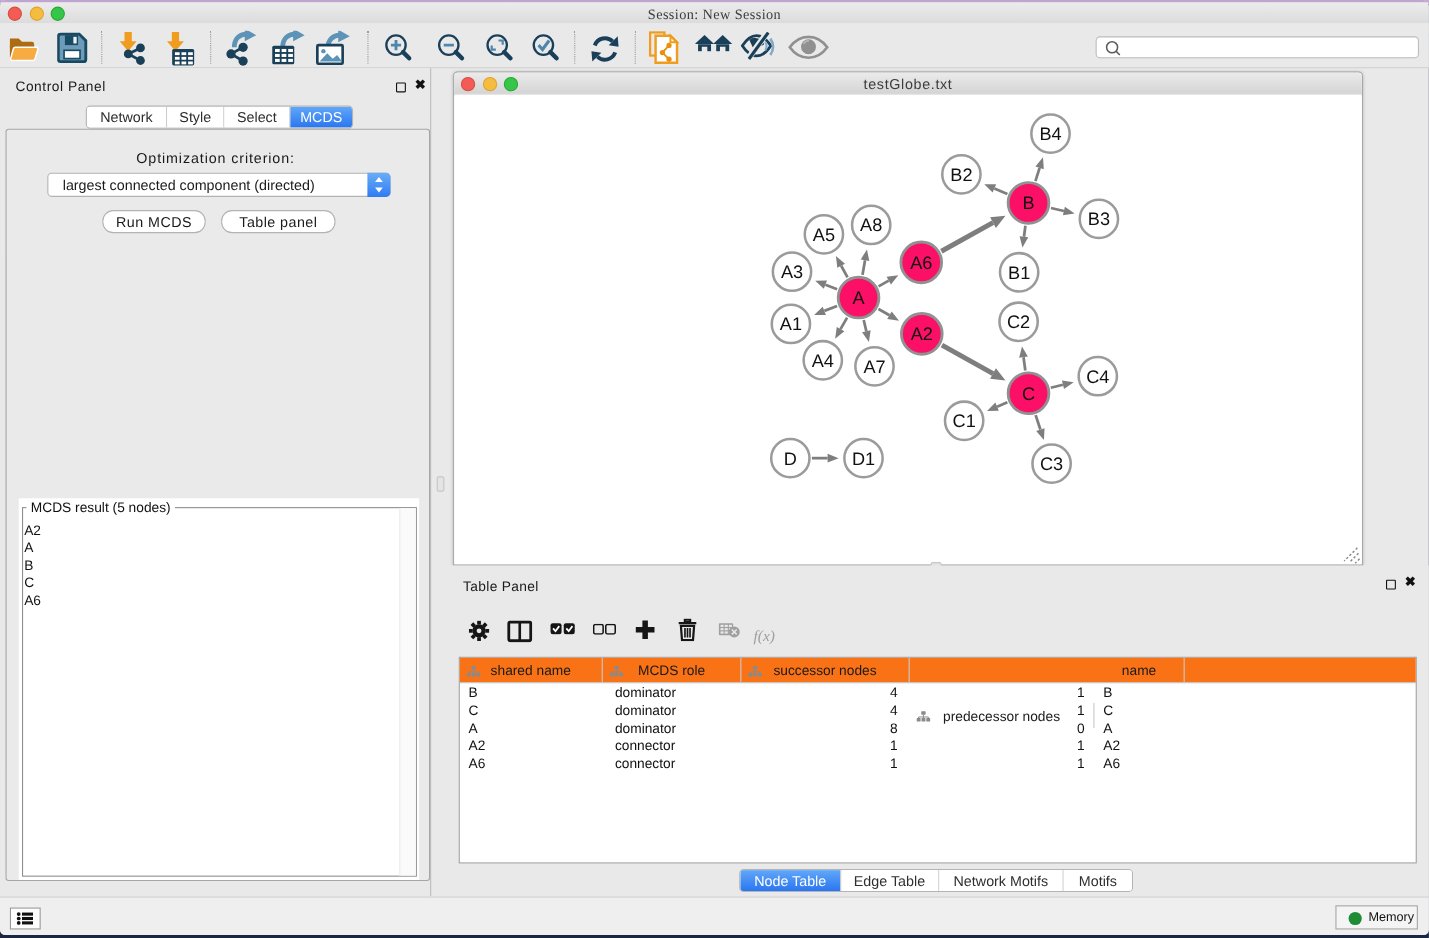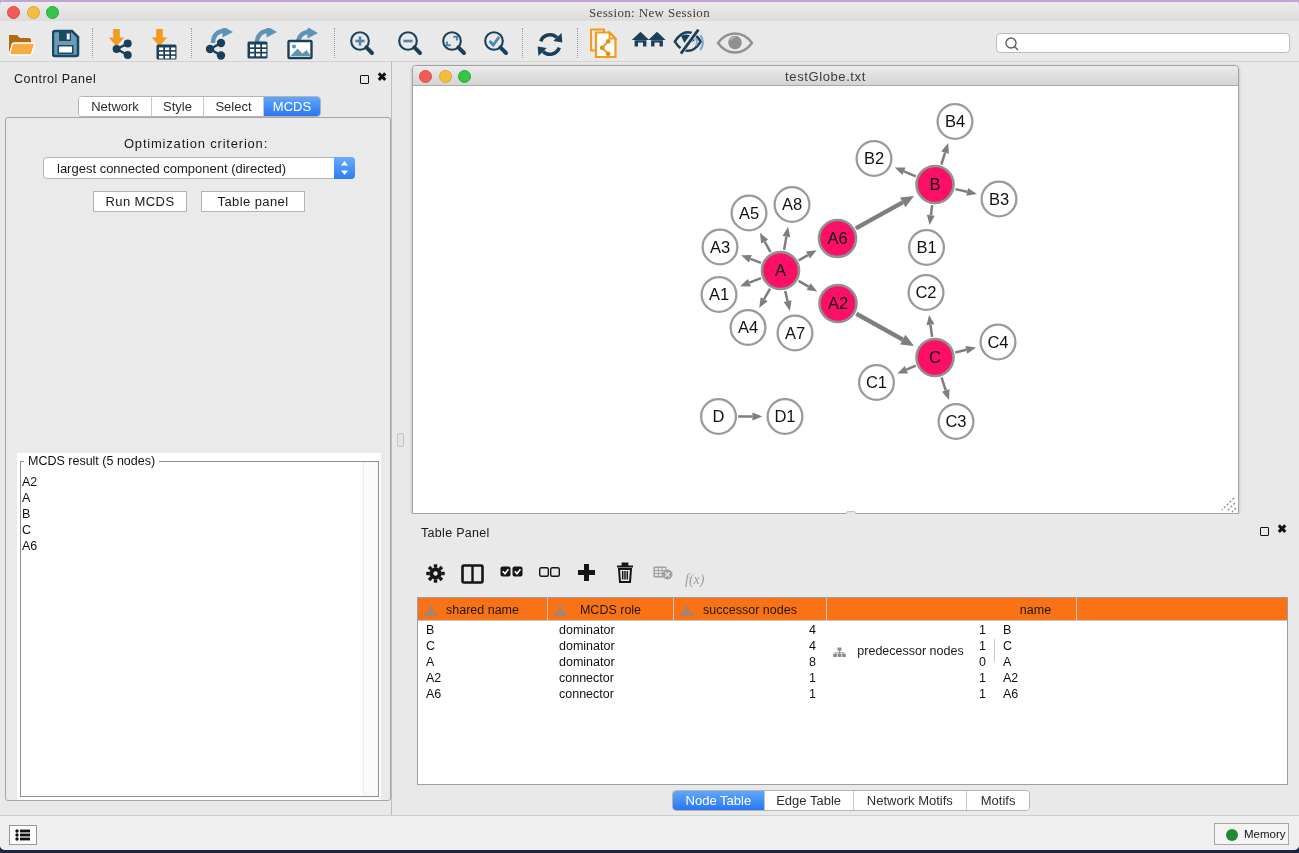--- a/index.html
+++ b/index.html
@@ -24,21 +24,21 @@
 #cpbox { position:absolute; left:5px; top:55px; width:386px; height:684px; border:1px solid #a6a6a6; border-radius:3px; background:#eaeaea; }
 .tabs { position:absolute; display:flex; height:21px; border:1px solid #b4b4b4; border-radius:4px; overflow:hidden; background:#fff; }
 .tabs .tab { font-size:13px; color:#2e2e2e; text-align:center; line-height:20px; border-right:1px solid #c8c8c8; background:#fff; }
 .tabs .tab:last-child { border-right:none; }
 .tabs .tab.sel { background:linear-gradient(#61a7f8,#2a76f1); color:#fff; }
 #cptabs { left:78px; top:34px; width:243px;justify-content:flex-end; }
 #optlabel { position:absolute; left:0; width:392px; top:74px; text-align:center; font-size:13px; letter-spacing:0.8px; color:#1a1a1a; }
 #combo { position:absolute; left:43px; top:95px; width:312px; height:22px; background:#fff; border:1px solid #b3b3b3; border-radius:4px; }
 #combo .txt { position:absolute; left:13px; top:3px; font-size:13px; color:#1a1a1a; }
 #combo .step { position:absolute; right:-1px; top:-1px; width:21px; height:22px; border-radius:0 4px 4px 0; background:linear-gradient(#6aadf8,#2f7cf2); }
-.btn { position:absolute; height:21px; background:#fff; border:1px solid #b3b3b3; border-radius:0; font-size:13px; color:#1a1a1a; text-align:center; line-height:19px; letter-spacing:0.4px; }
+.btn { position:absolute; height:21px; background:#fff; border:1px solid #b3b3b3; border-radius:10px; font-size:13px; color:#1a1a1a; text-align:center; line-height:19px; letter-spacing:0.4px; }
 
 #mcdsbox { position:absolute; left:17px; top:391px; width:364px; height:347px; background:#fff; }
 #mcdsborder { position:absolute; left:3px; top:8px; right:2px; bottom:3px; border:1px solid #8f8f8f; }
 #mcdslegend { position:absolute; left:7px; top:1px; background:#fff; padding:0 4px; font-size:12.5px; color:#111; }
 #mcdslist { position:absolute; left:5px; top:21px; font-size:12.5px; color:#111; line-height:16px; }
 #mcdsscroll { position:absolute; right:3px; top:9px; width:15px; bottom:4px; background:#fafafa; border-left:1px solid #ebebeb; }
 
 #netwin { position:absolute; left:412px; top:65px; width:828px; height:449px; }
 #netwin .frame { position:absolute; left:0; top:0; right:1px; bottom:0; border:1px solid #a2a2a2; border-radius:4px 4px 0 0; box-shadow:0 1px 3px rgba(0,0,0,0.25); background:#fff; }
 #nettitle { position:absolute; left:1px; top:1px; right:2px; height:20px; background:linear-gradient(#ebebeb,#d4d4d4); border-bottom:1px solid #a9a9a9; border-radius:4px 4px 0 0; }

